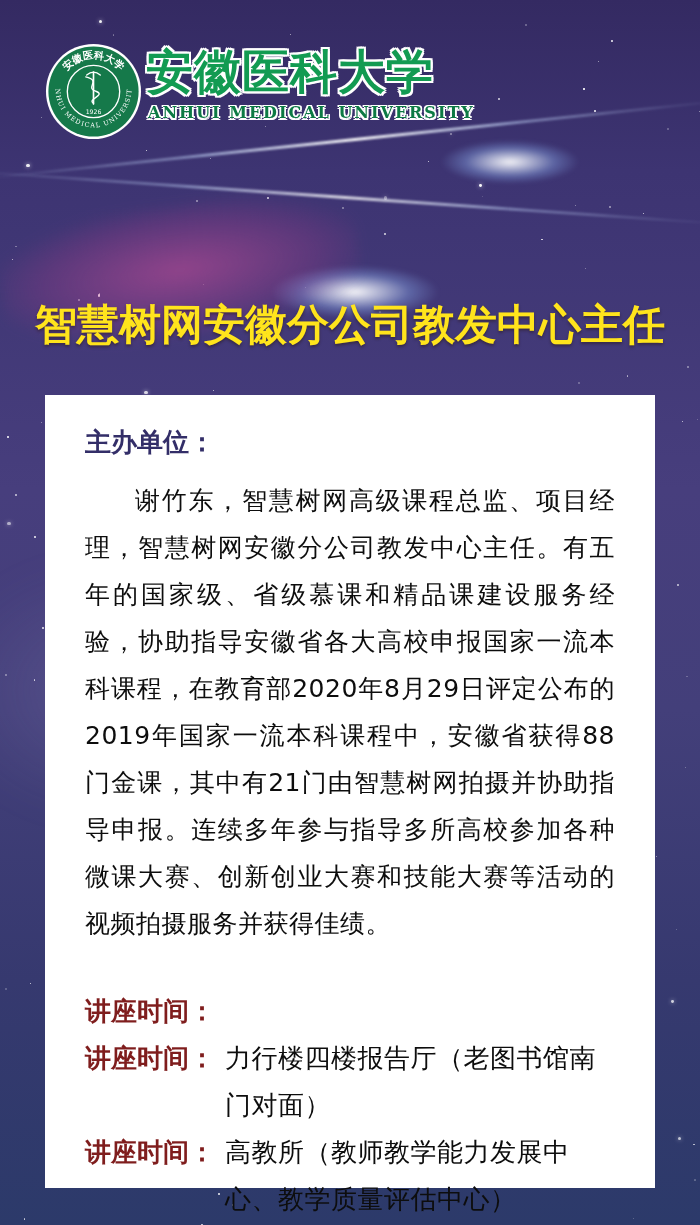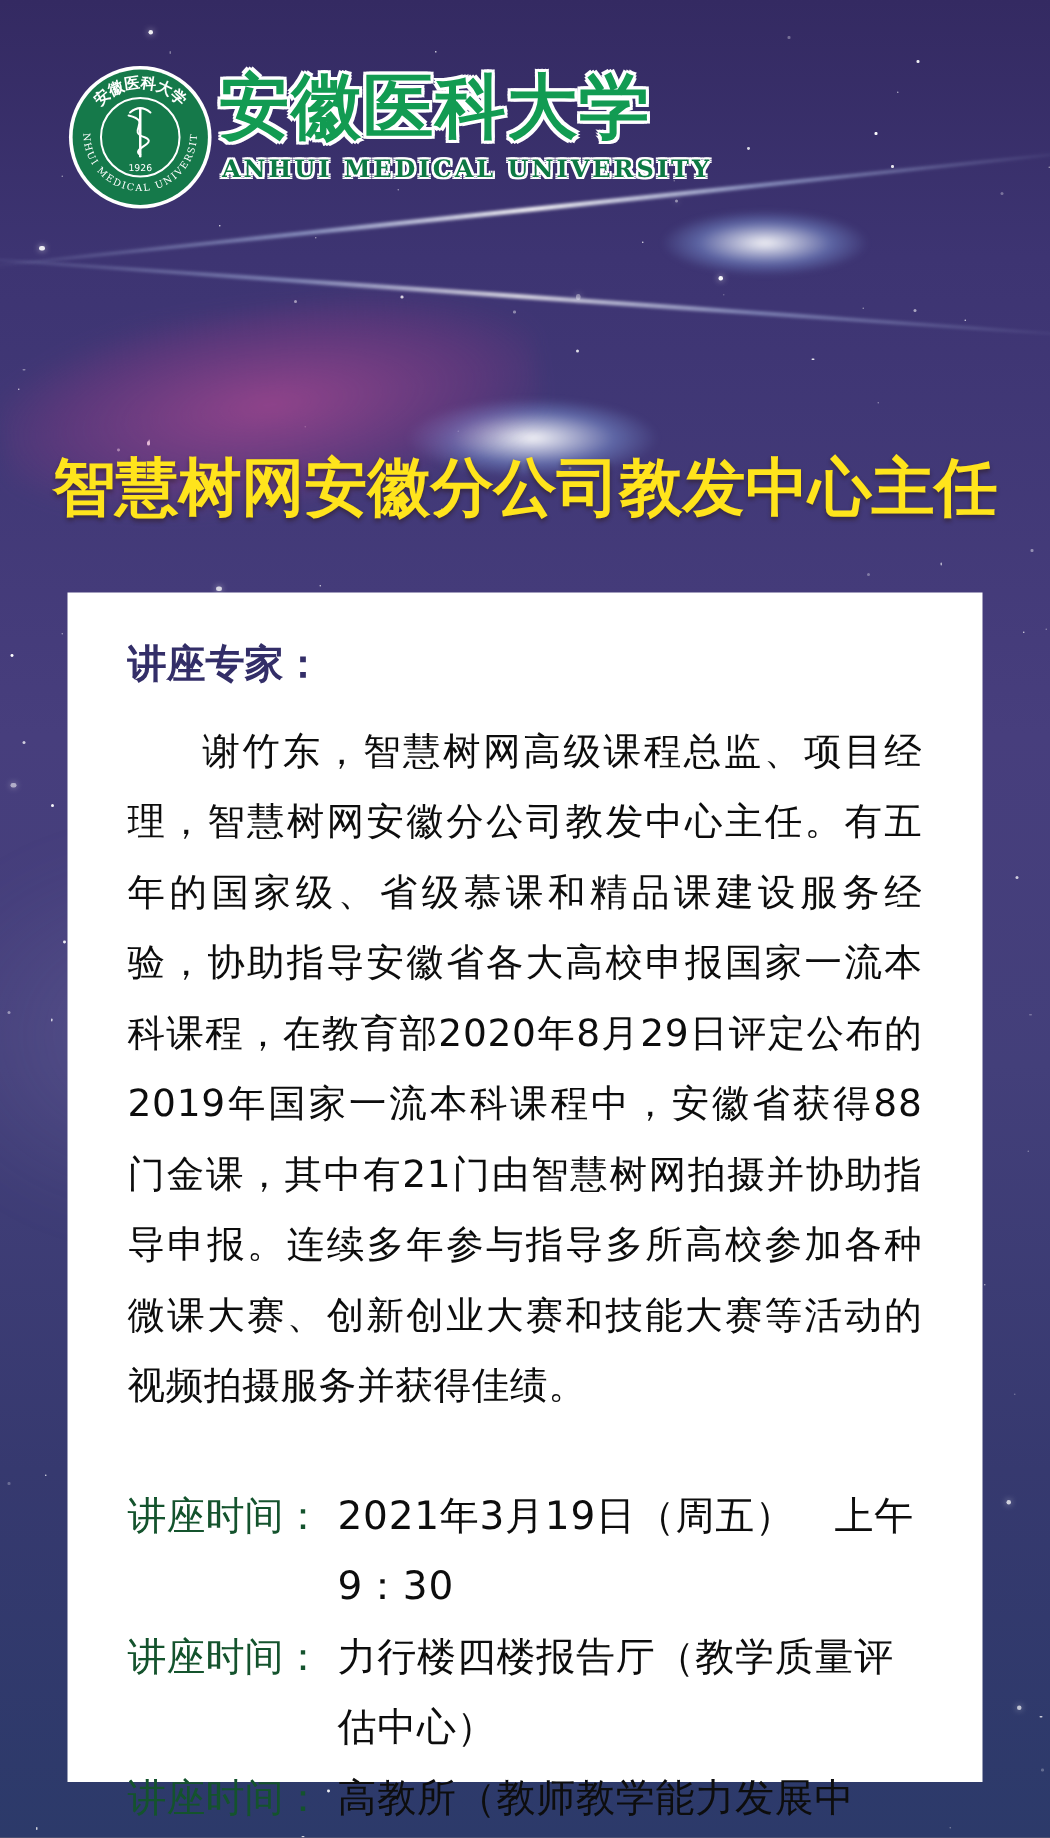--- a/index.html
+++ b/index.html
@@ -50,21 +50,21 @@
     position:absolute;z-index:3;left:45px;top:395px;width:610px;height:793px;
     background:#ffffff;box-sizing:border-box;padding:30px 40px 0 40px;
   }
   .expert-label{font-size:26px;font-weight:bold;color:#332e68;}
   .bio{
     margin:17px 0 0 0;font-size:25px;line-height:47px;color:#0d0d0d;
     text-align:justify;text-indent:2em;letter-spacing:0.5px;
   }
   .info{margin-top:41px;}
   .info-row{display:flex;align-items:flex-start;line-height:47px;}
-  .info-label{flex:0 0 auto;white-space:nowrap;font-size:26px;font-weight:normal;color:#14532d;margin-right:10px;}
+  .info-label{flex:0 0 auto;white-space:nowrap;font-size:26px;font-weight:bold;color:#7f1d1d;margin-right:10px;}
   .info-value{flex:1;font-size:26px;color:#0d0d0d;letter-spacing:0.5px;}
 </style>
 </head>
 <body>
 
 <div class="poster">
   <div class="starfield">
       <div class="star" style="left: 536.4px; top: 697.4px; height: 2.6px; width: 2.6px; opacity: 0.88; box-shadow: rgba(255, 255, 255, 0.8) 0px 0px 4px;"></div>
       <div class="star" style="left: 420.9px; top: 1098.1px; height: 2.2px; width: 2.2px; opacity: 0.54;"></div>
       <div class="star" style="left: 342.1px; top: 207.1px; height: 1.6px; width: 1.6px; opacity: 0.41;"></div>
@@ -286,30 +286,29 @@
       <text x="50" y="73" font-size="6.4" fill="#ffffff" text-anchor="middle">1926</text>
     </svg>
     <div class="cn-name">安徽医科大学</div>
     <div class="en-name">ANHUI MEDICAL UNIVERSITY</div>
   </header>
 
 
   <h1 class="main-title">智慧树网安徽分公司教发中心主任</h1>
 
   <section class="card">
-    <div class="expert-label">讲座专家：</div>
+    <div class="expert-label">主办单位：</div>
     <p class="bio">谢竹东，智慧树网高级课程总监、项目经理，智慧树网安徽分公司教发中心主任。有五年的国家级、省级慕课和精品课建设服务经验，协助指导安徽省各大高校申报国家一流本科课程，在教育部2020年8月29日评定公布的2019年国家一流本科课程中，安徽省获得88门金课，其中有21门由智慧树网拍摄并协助指导申报。连续多年参与指导多所高校参加各种微课大赛、创新创业大赛和技能大赛等活动的视频拍摄服务并获得佳绩。</p>
     <div class="info">
       <div class="info-row">
         <span class="info-label">讲座时间：</span>
-        <span class="info-value">2021年3月19日（周五）　上午9：30</span>
       </div>
       <div class="info-row">
         <span class="info-label">讲座时间：</span>
-        <span class="info-value">力行楼四楼报告厅（教学质量评估中心）</span>
+        <span class="info-value">力行楼四楼报告厅（老图书馆南门对面）</span>
       </div>
       <div class="info-row">
         <span class="info-label">讲座时间：</span>
         <span class="info-value">高教所（教师教学能力发展中心、教学质量评估中心）</span>
       </div>
 
     </div>
   </section>
 </div>
 

